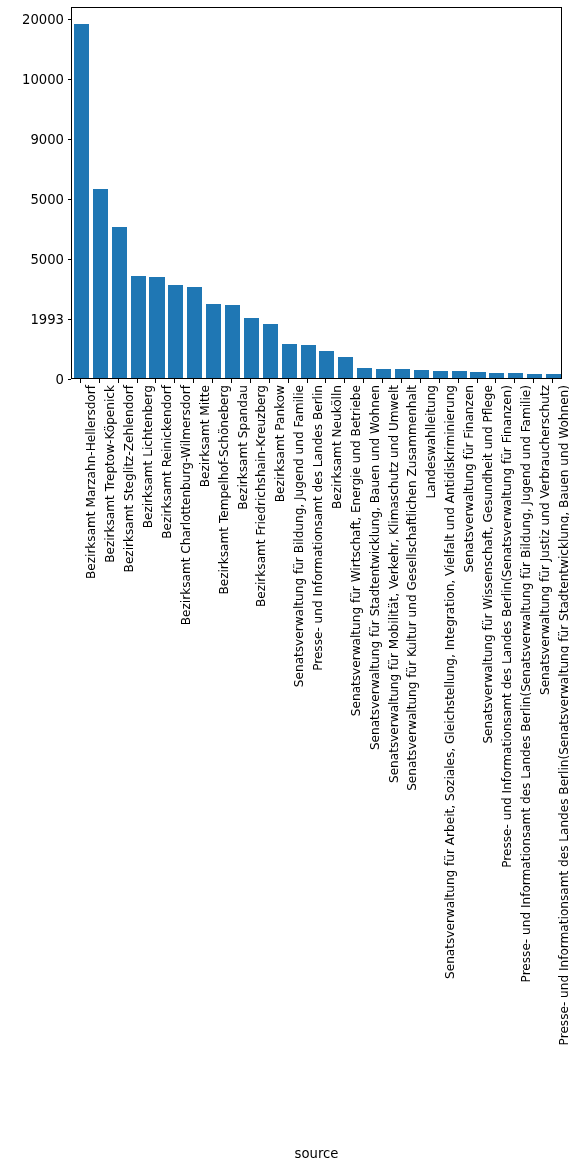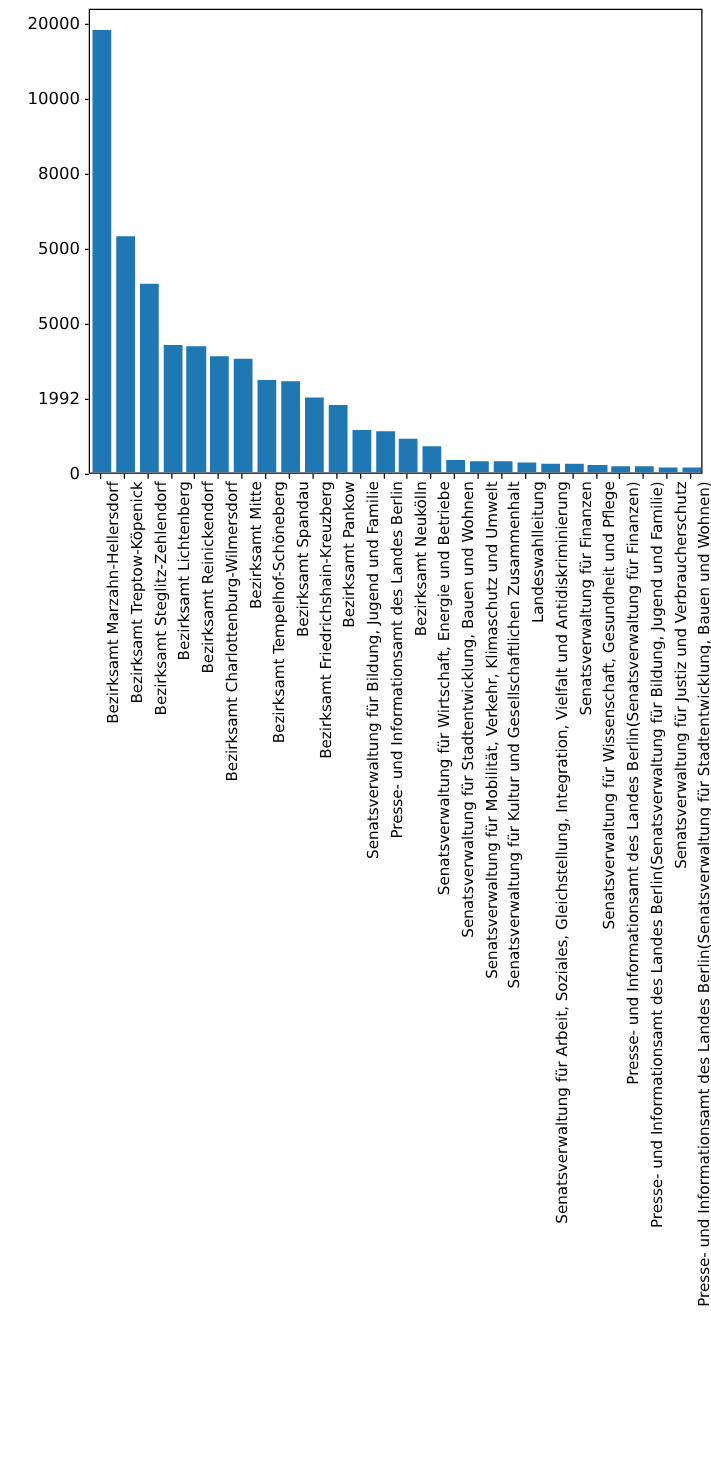--- a/index.html
+++ b/index.html
@@ -137,33 +137,33 @@
 
 <div id="figure">
 
   <div id="ytick-layer">
       <div class="ytick-row" style="top: 372px;">
         <div class="ytick-mark"></div>
         <div class="ytick-label">0</div>
       </div>
       <div class="ytick-row" style="top: 312px;">
         <div class="ytick-mark"></div>
-        <div class="ytick-label">1992</div>
+        <div class="ytick-label">1993</div>
       </div>
       <div class="ytick-row" style="top: 252px;">
         <div class="ytick-mark"></div>
         <div class="ytick-label">5000</div>
       </div>
       <div class="ytick-row" style="top: 192px;">
         <div class="ytick-mark"></div>
         <div class="ytick-label">5000</div>
       </div>
       <div class="ytick-row" style="top: 132px;">
         <div class="ytick-mark"></div>
-        <div class="ytick-label">8000</div>
+        <div class="ytick-label">9000</div>
       </div>
       <div class="ytick-row" style="top: 72px;">
         <div class="ytick-mark"></div>
         <div class="ytick-label">10000</div>
       </div>
       <div class="ytick-row" style="top: 12px;">
         <div class="ytick-mark"></div>
         <div class="ytick-label">20000</div>
       </div>
     </div>
@@ -352,14 +352,15 @@
       </div>
       <div class="xtick" style="left: 481.558px;">
         <div class="xtick-mark"></div>
         <div class="xtick-label">
           <span class="xtick-label-inner">Presse- und Informationsamt des Landes Berlin(Senatsverwaltung für Stadtentwicklung, Bauen und Wohnen)</span>
         </div>
       </div>
       <div class="xtick" style="left: 500.442px;"></div>
     </div>
 
+  <div id="xlabel">source</div>
 
 </div>
 
 </body></html>

